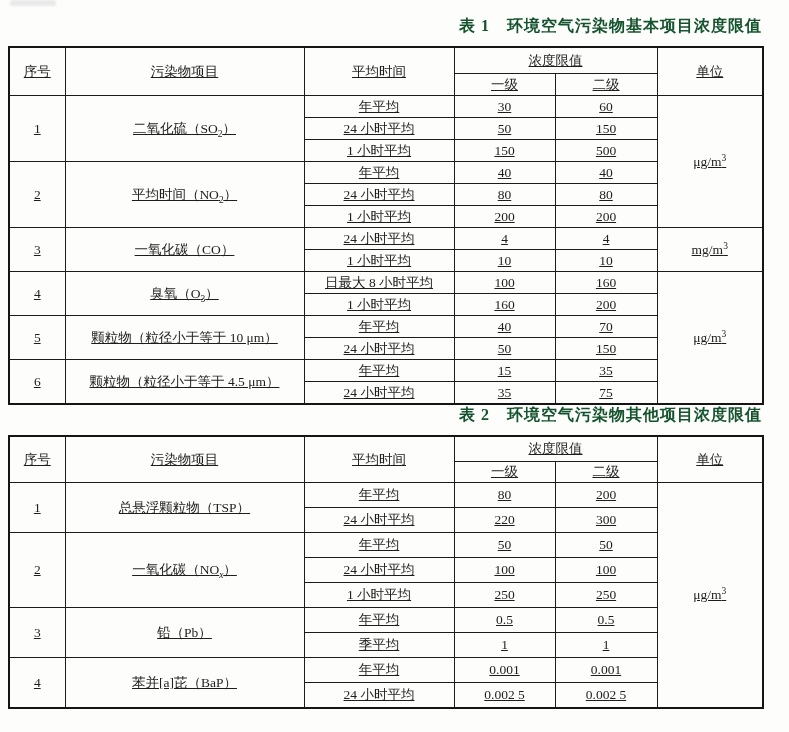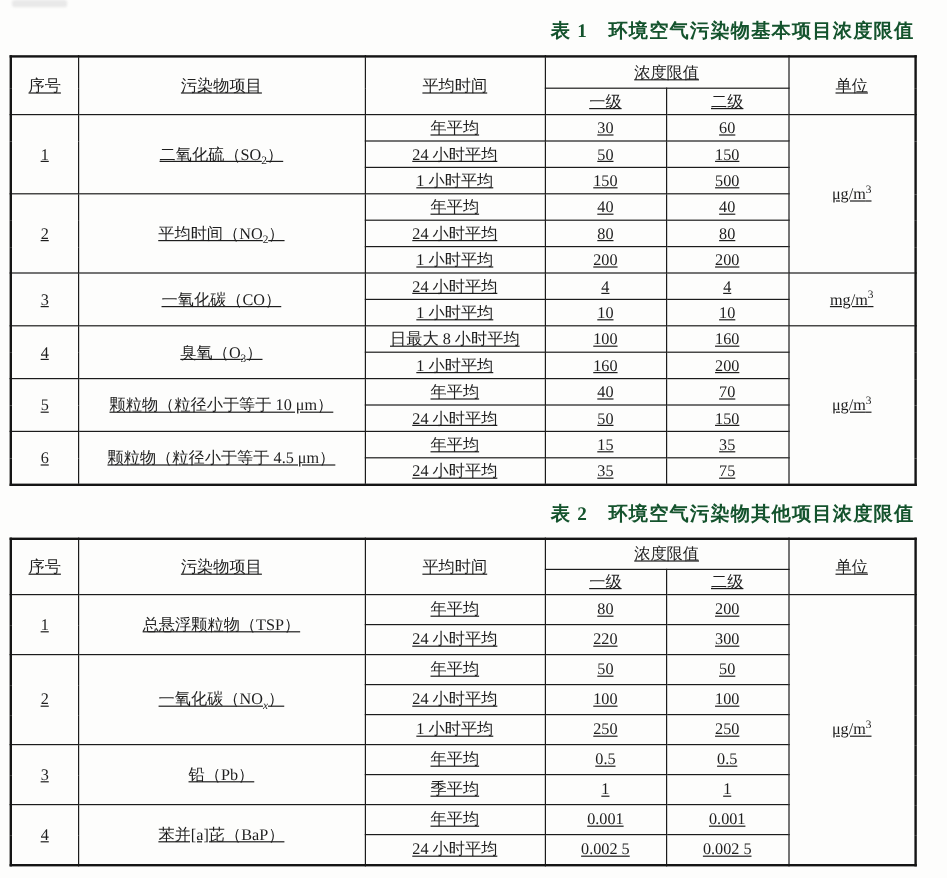--- a/index.html
+++ b/index.html
@@ -11,21 +11,21 @@
   .page{position:relative;width:789px;height:732px;box-sizing:border-box;padding-left:8px;}
   .scan-artifact{
     position:absolute;left:10px;top:0;width:46px;height:6px;
     background:#e9e9e9;filter:blur(1px);border-radius:2px;
   }
   .tbl-title{
     width:754px;text-align:right;font-weight:bold;font-size:16px;
     letter-spacing:1px;color:#14532d;
   }
   .t1{padding-top:16px;padding-bottom:9px;}
-  .t2{padding-bottom:9px;margin-top:13px;}
+  .t2{padding-bottom:9px;}
   table.tbl{
     width:754px;border-collapse:collapse;table-layout:fixed;
     border:2.5px solid #151515;
     text-decoration:underline;
   }
   table.tbl td{
     border:1px solid #1c1c1c;text-align:center;vertical-align:middle;
     font-size:13.5px;padding:0 2px;line-height:1.15;
     overflow:hidden;white-space:nowrap;
   }

